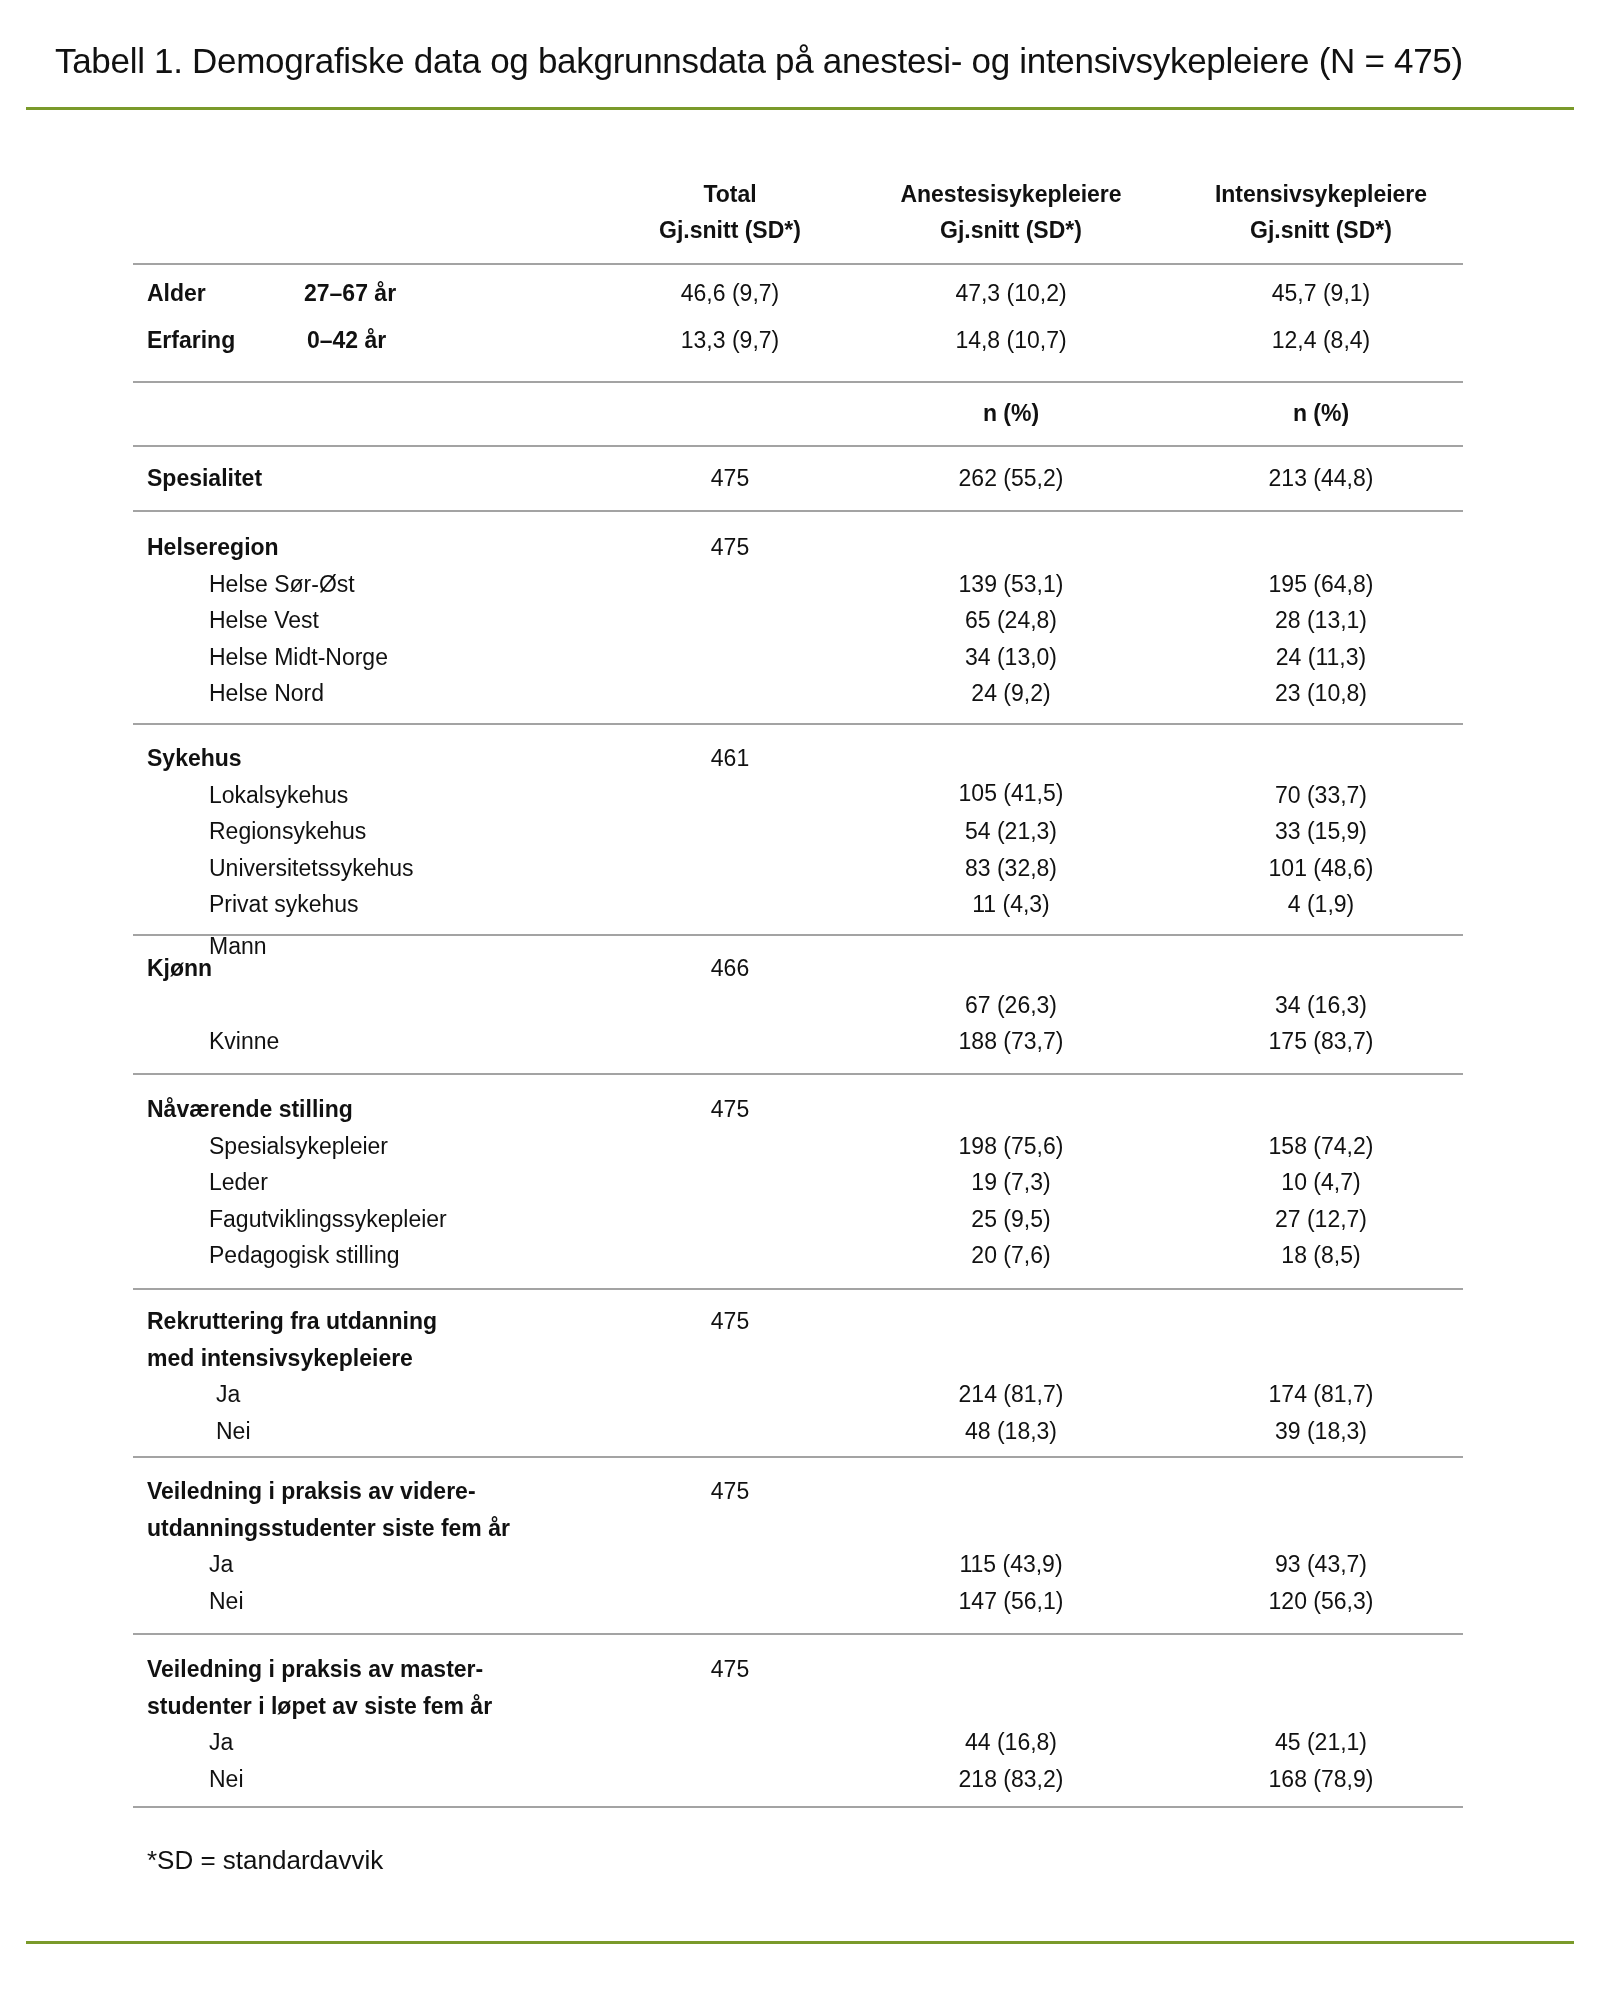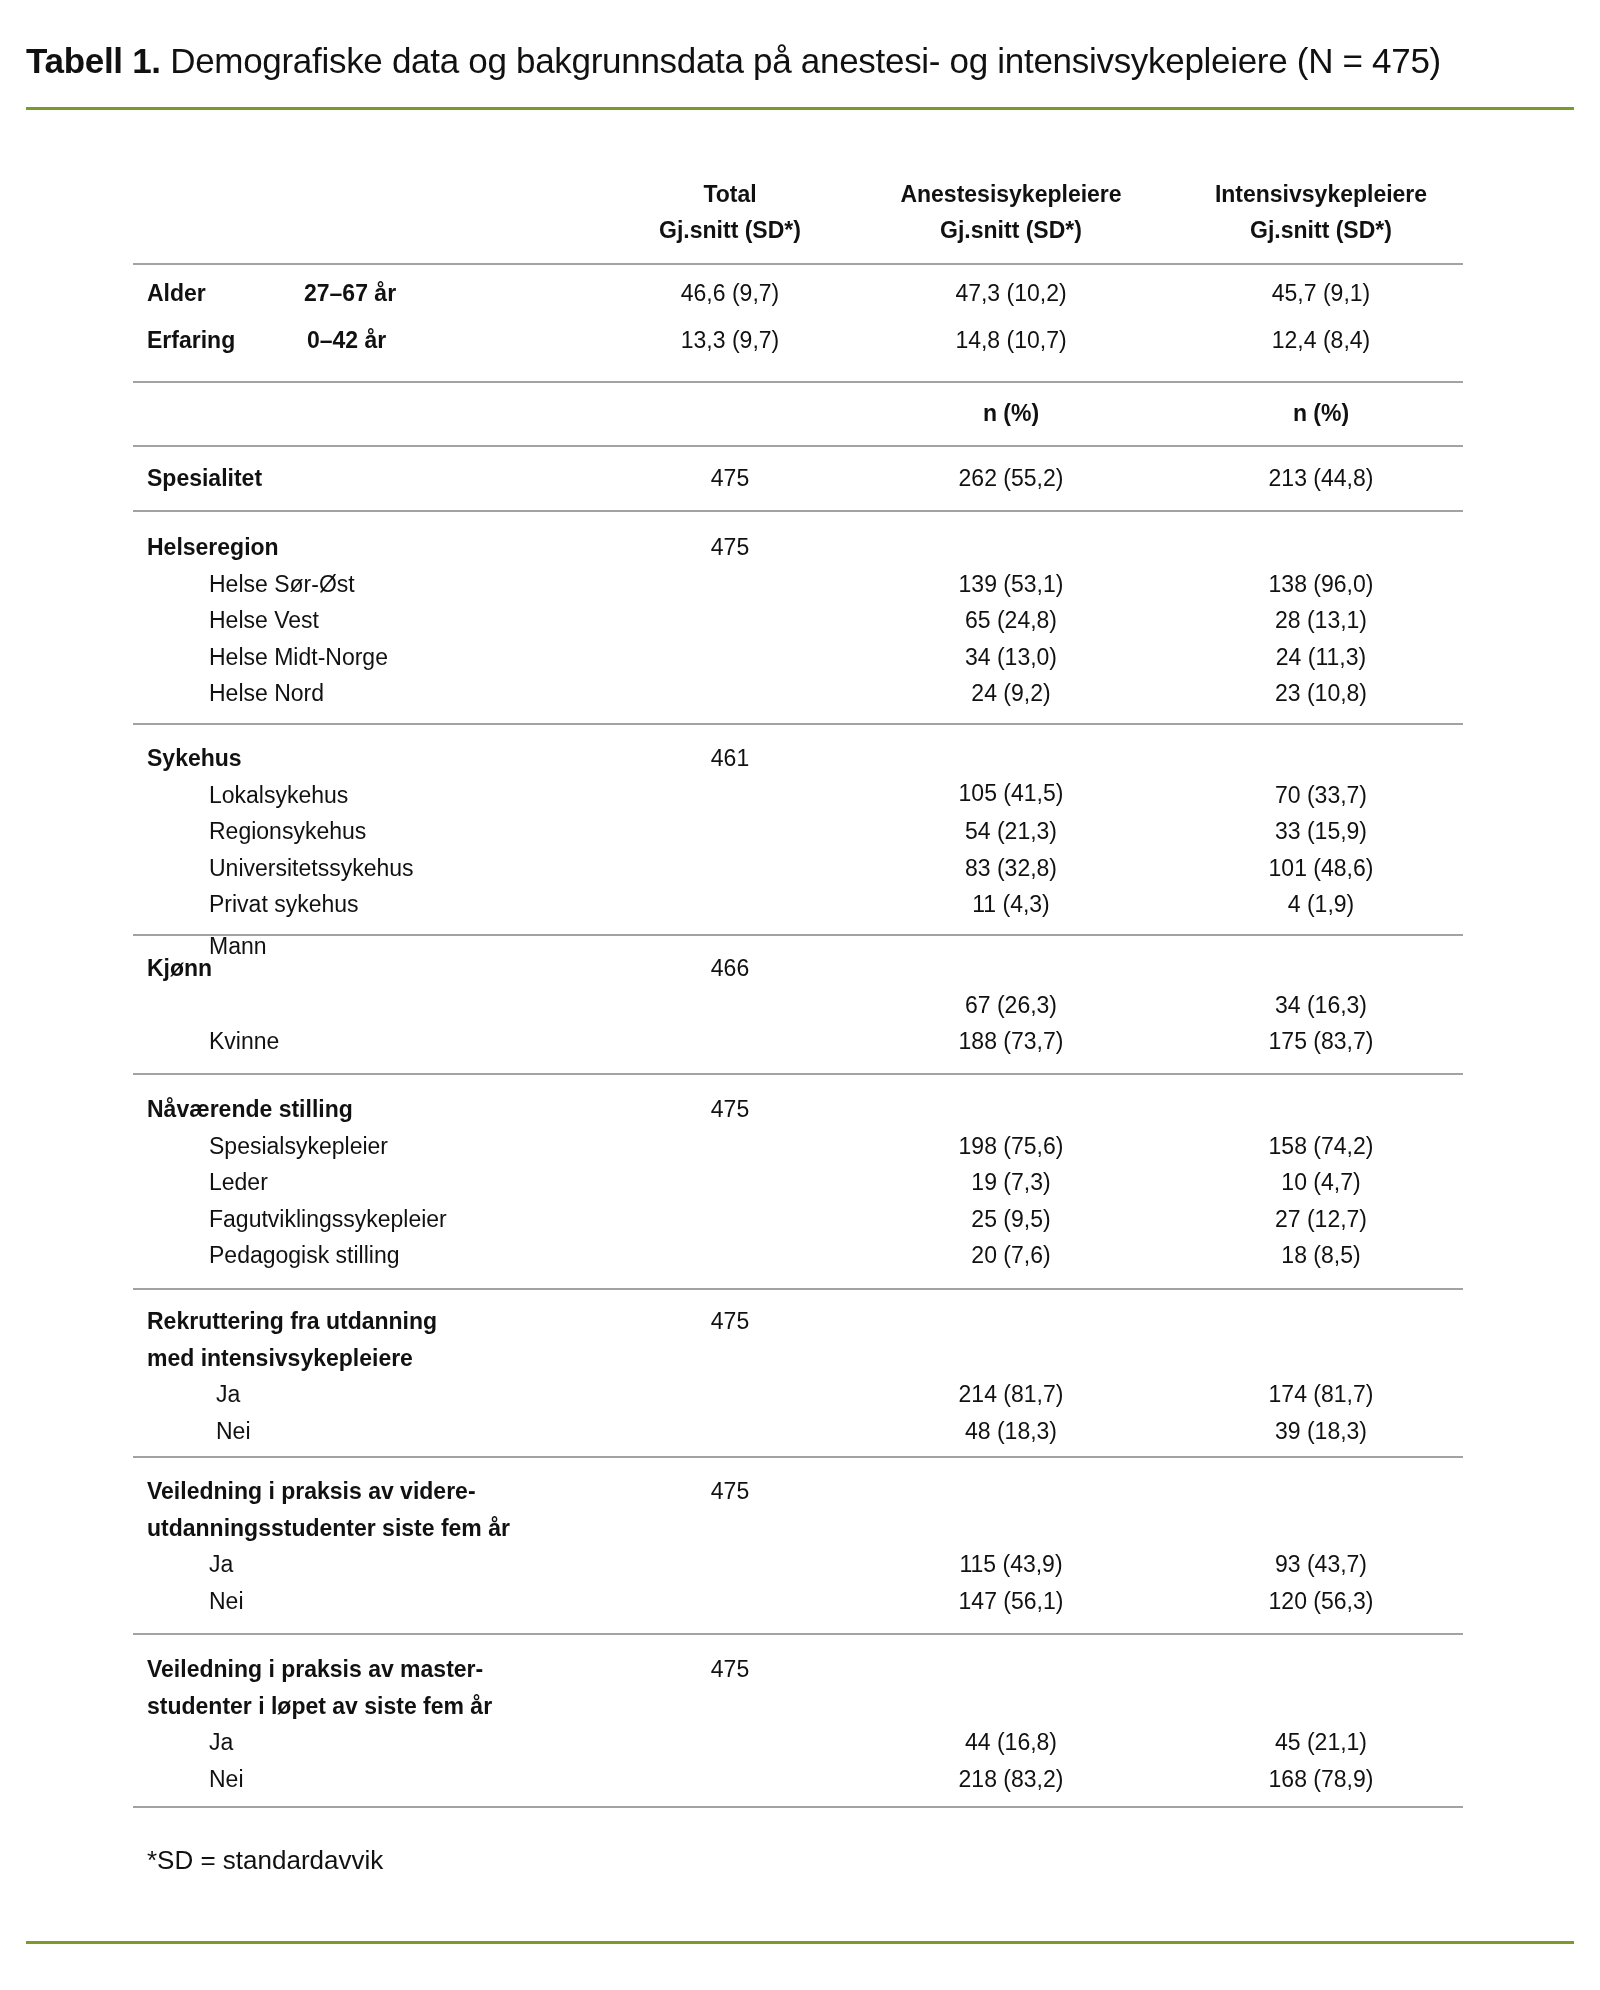--- a/index.html
+++ b/index.html
@@ -1,19 +1,19 @@
 <!DOCTYPE html>
 <html><head>
 <meta charset="utf-8">
 <style>
   html, body { margin:0; padding:0; background:#ffffff; }
   body { width:1600px; height:1990px; position:relative; overflow:hidden;
          font-family:"Liberation Sans", "DejaVu Sans", sans-serif; color:#111; }
   .title { position:absolute; left:26px; top:38px; font-size:35px; line-height:46px; white-space:nowrap; letter-spacing:-0.3px; }
-  .title b { font-weight:700; }
+  .title b { font-weight:400;margin-left:29px; }
   .green-rule { position:absolute; left:26px; width:1548px; height:3px; background:#7a9a2a; }
   .rule { position:absolute; left:133px; width:1330px; height:2px; background:#a3a3a3; }
   .cell { position:absolute; font-size:23px; line-height:30px; white-space:nowrap; transform:translateY(-50%); }
   .c-total { left:730px; transform:translate(-50%,-50%); text-align:center; }
   .c-an { left:1011px; transform:translate(-50%,-50%); text-align:center; }
   .c-in { left:1321px; transform:translate(-50%,-50%); text-align:center; }
   .hdr { font-weight:700; }
   .lbl { left:147px; }
   .lbl.bold { font-weight:700; }
   .sub { left:209px; }
@@ -55,21 +55,21 @@
 <div id="sections">
     <div class="cell lbl bold" style="top: 478px;">Spesialitet</div>
     <div class="cell c-total" style="top: 478px;">475</div>
     <div class="cell c-an" style="top: 478px;">262 (55,2)</div>
     <div class="cell c-in" style="top: 478px;">213 (44,8)</div>
     <div class="rule" style="top: 510px;"></div>
     <div class="cell lbl bold" style="top: 547px;">Helseregion</div>
     <div class="cell c-total" style="top: 547px;">475</div>
     <div class="cell sub" style="top: 583.6px;">Helse Sør-Øst</div>
     <div class="cell c-an" style="top: 583.6px;">139 (53,1)</div>
-    <div class="cell c-in" style="top: 583.6px;">138 (96,0)</div>
+    <div class="cell c-in" style="top: 583.6px;">195 (64,8)</div>
     <div class="cell sub" style="top: 620.2px;">Helse Vest</div>
     <div class="cell c-an" style="top: 620.2px;">65 (24,8)</div>
     <div class="cell c-in" style="top: 620.2px;">28 (13,1)</div>
     <div class="cell sub" style="top: 656.8px;">Helse Midt-Norge</div>
     <div class="cell c-an" style="top: 656.8px;">34 (13,0)</div>
     <div class="cell c-in" style="top: 656.8px;">24 (11,3)</div>
     <div class="cell sub" style="top: 693.4px;">Helse Nord</div>
     <div class="cell c-an" style="top: 693.4px;">24 (9,2)</div>
     <div class="cell c-in" style="top: 693.4px;">23 (10,8)</div>
     <div class="rule" style="top: 723px;"></div>

